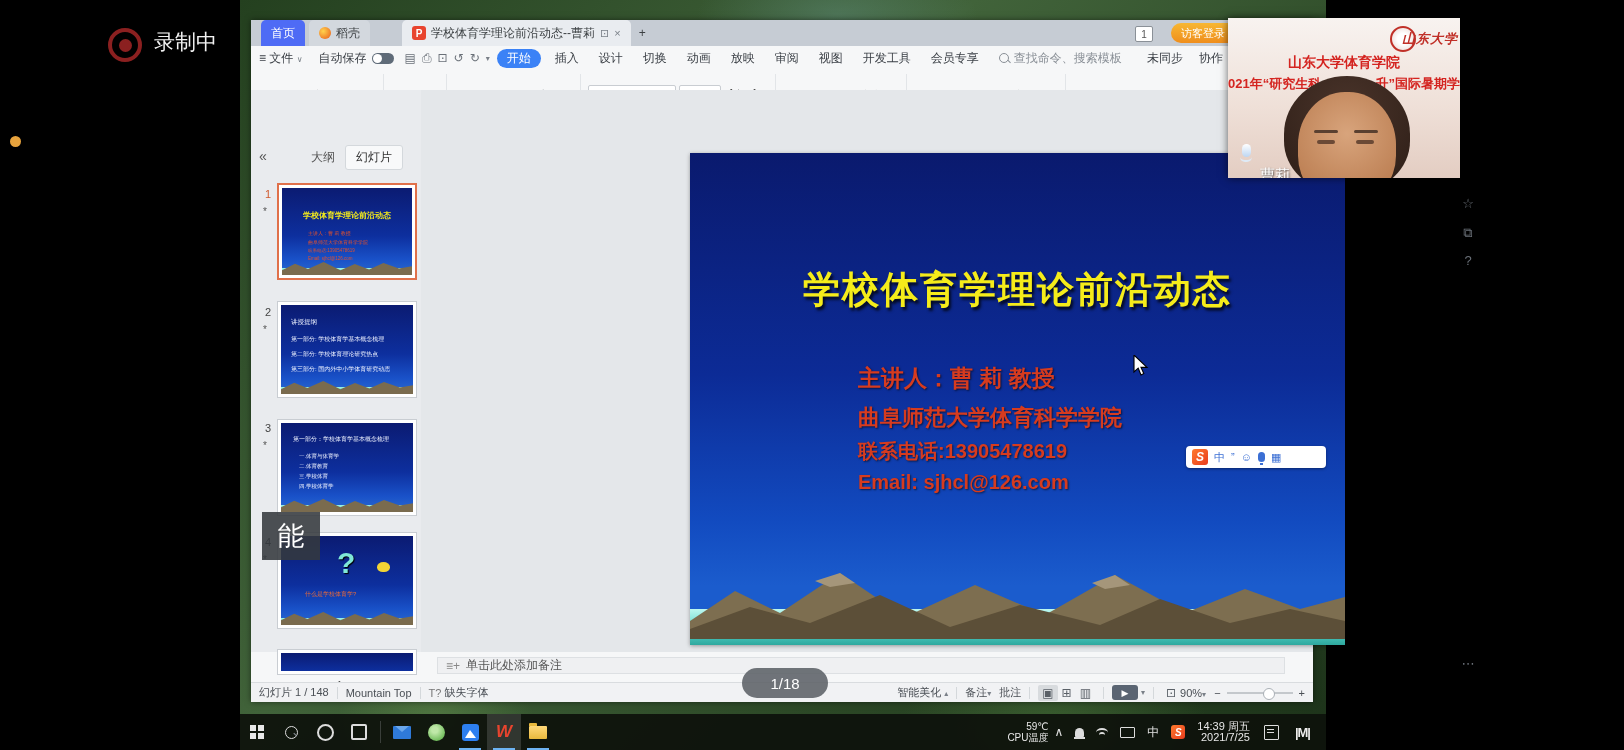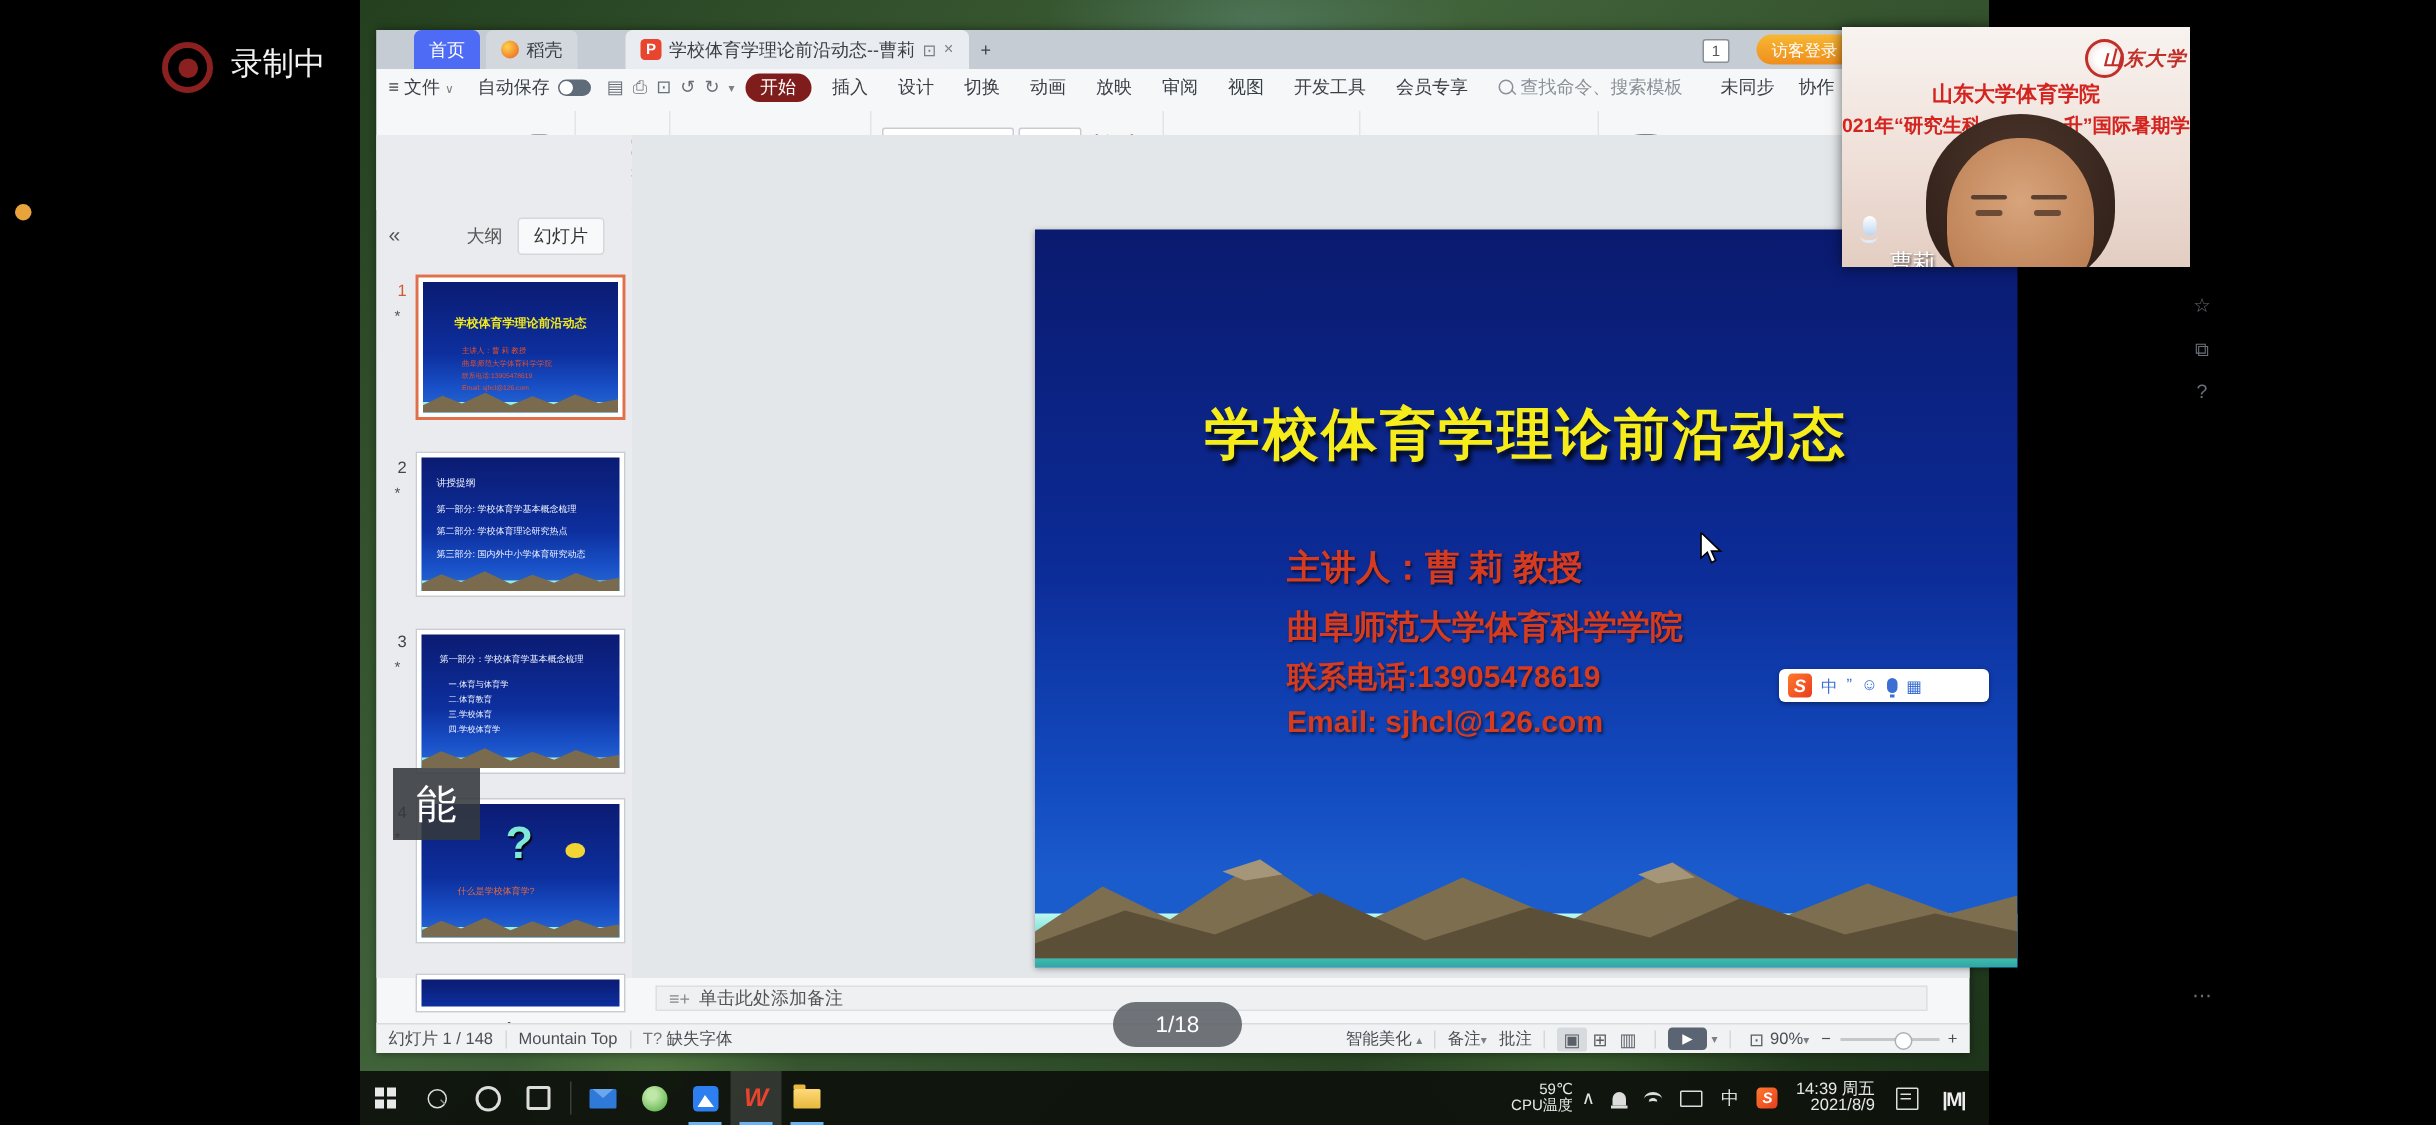--- a/index.html
+++ b/index.html
@@ -30,21 +30,21 @@
   #winnum{width:16px;height:14px;border:1px solid #8a9097;border-radius:2px;font-size:10px;color:#555;
           display:flex;align-items:center;justify-content:center;background:#fff;}
   #login{height:20px;border-radius:10px;background:linear-gradient(#f7b733,#ef8e1d);color:#fff;font-size:11px;
          display:flex;align-items:center;gap:5px;padding:0 6px 0 10px;}
   #login .ava{width:14px;height:14px;border-radius:50%;background:#fff;}
 
   
   #menubar{left:0;top:26px;width:100%;height:24px;background:#f6f7f8;display:flex;align-items:center;font-size:12px;color:#3a3f45;}
   .mitem{padding:0 8px;white-space:nowrap;}
   .mtab{padding:0 10px;white-space:nowrap;}
-  .mtab.active{background:#7f1d1d;color:#fff;border-radius:10px;height:19px;display:flex;align-items:center;margin:0 4px;}
+  .mtab.active{background:#3b82f6;color:#fff;border-radius:10px;height:19px;display:flex;align-items:center;margin:0 4px;}
   .toggle{width:22px;height:11px;border-radius:6px;background:#5f6b78;position:relative;display:inline-block;vertical-align:middle;}
   .toggle .knob{position:absolute;left:1px;top:1px;width:9px;height:9px;border-radius:50%;background:#fff;}
   .gico{color:#6a7078;font-size:12px;padding:0 3px;}
   .searchbox{display:flex;align-items:center;gap:5px;color:#8a9097;padding:0 10px;}
   .icon-search{width:8px;height:8px;border:1.4px solid #8a9097;border-radius:50%;position:relative;display:inline-block;}
   .icon-search::after{content:"";position:absolute;left:7px;top:7px;width:4px;height:1.4px;background:#8a9097;transform:rotate(45deg);}
 
   
   #ribbon{left:0;top:50px;width:100%;height:70px;background:#f6f7f8;border-bottom:1px solid #d8dcdf;
           display:flex;align-items:stretch;padding:4px 6px 2px 10px;box-sizing:border-box;font-size:11px;color:#40454c;}
@@ -190,21 +190,21 @@
 </head>
 <body>
 
 <div id="stage">
 
   <div id="screen" class="abs"></div>
 
   <div id="wps" class="abs">
 
     <div id="tabbar" class="abs row">
-      <div class="wtab home" style="margin-left:25px">
+      <div class="wtab home" style="margin-left:10px">
         <span>首页</span>
       </div>
       <div class="wtab docer" style="margin-left:4px">
         <span class="docerlogo"></span>
         <span>稻壳</span>
       </div>
       <div class="wtab doc" style="margin-left:32px">
         <span class="plogo">P</span>
         <span>学校体育学理论前沿动态--曹莉</span>
         <span class="tabmini">⊡</span>
@@ -587,21 +587,21 @@
         <div>CPU温度</div>
       </div>
       <span class="trayico">∧</span>
       <span class="bell"></span>
       <span class="wifi"></span>
       <span class="kbd"></span>
       <span class="trayico">中</span>
       <span class="sogous">S</span>
       <div class="traytxt" style="margin:0 6px;font-size:11px">
         <div>14:39 周五</div>
-        <div>2021/8/9</div>
+        <div>2021/7/25</div>
       </div>
       <span class="noteico"></span>
       <span class="imico">|M|</span>
       <span style="width:8px"></span>
     </div>
   </div>
 
   <svg id="cursor" class="abs" width="16" height="22" viewBox="0 0 16 22">
     <polygon points="1,0 1,17 5.2,13.2 8,20 10.8,18.6 8,12.4 14,12.4" fill="#fff" stroke="#000" stroke-width="1.1"></polygon>
   </svg>

